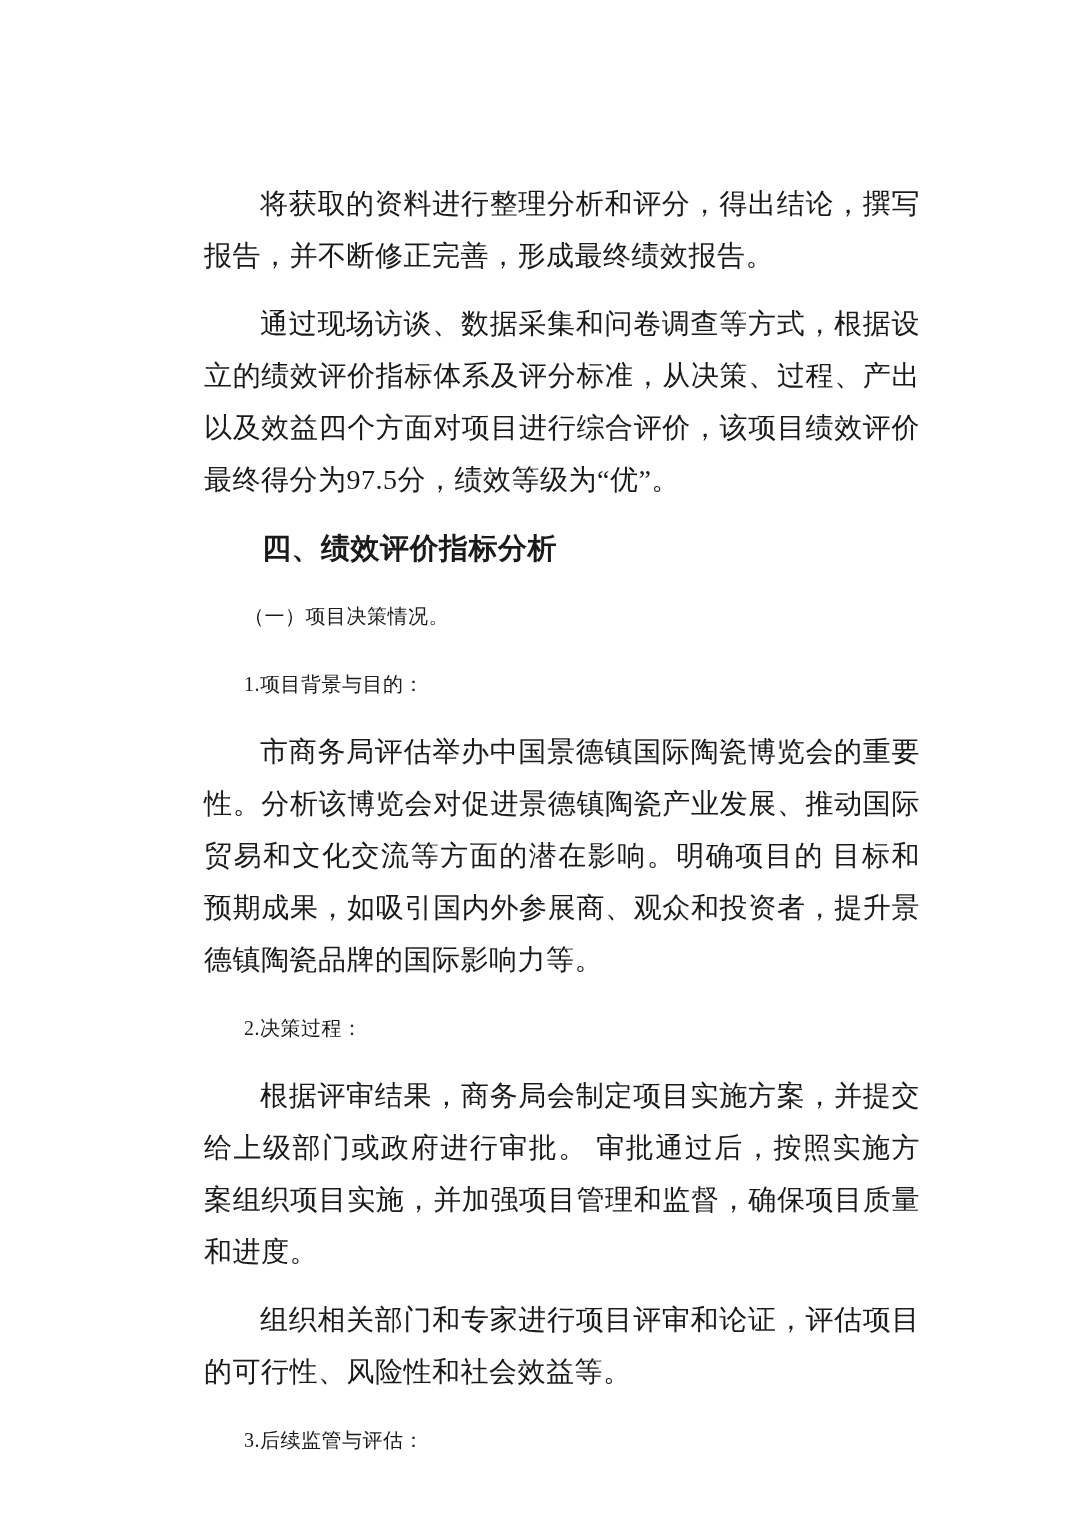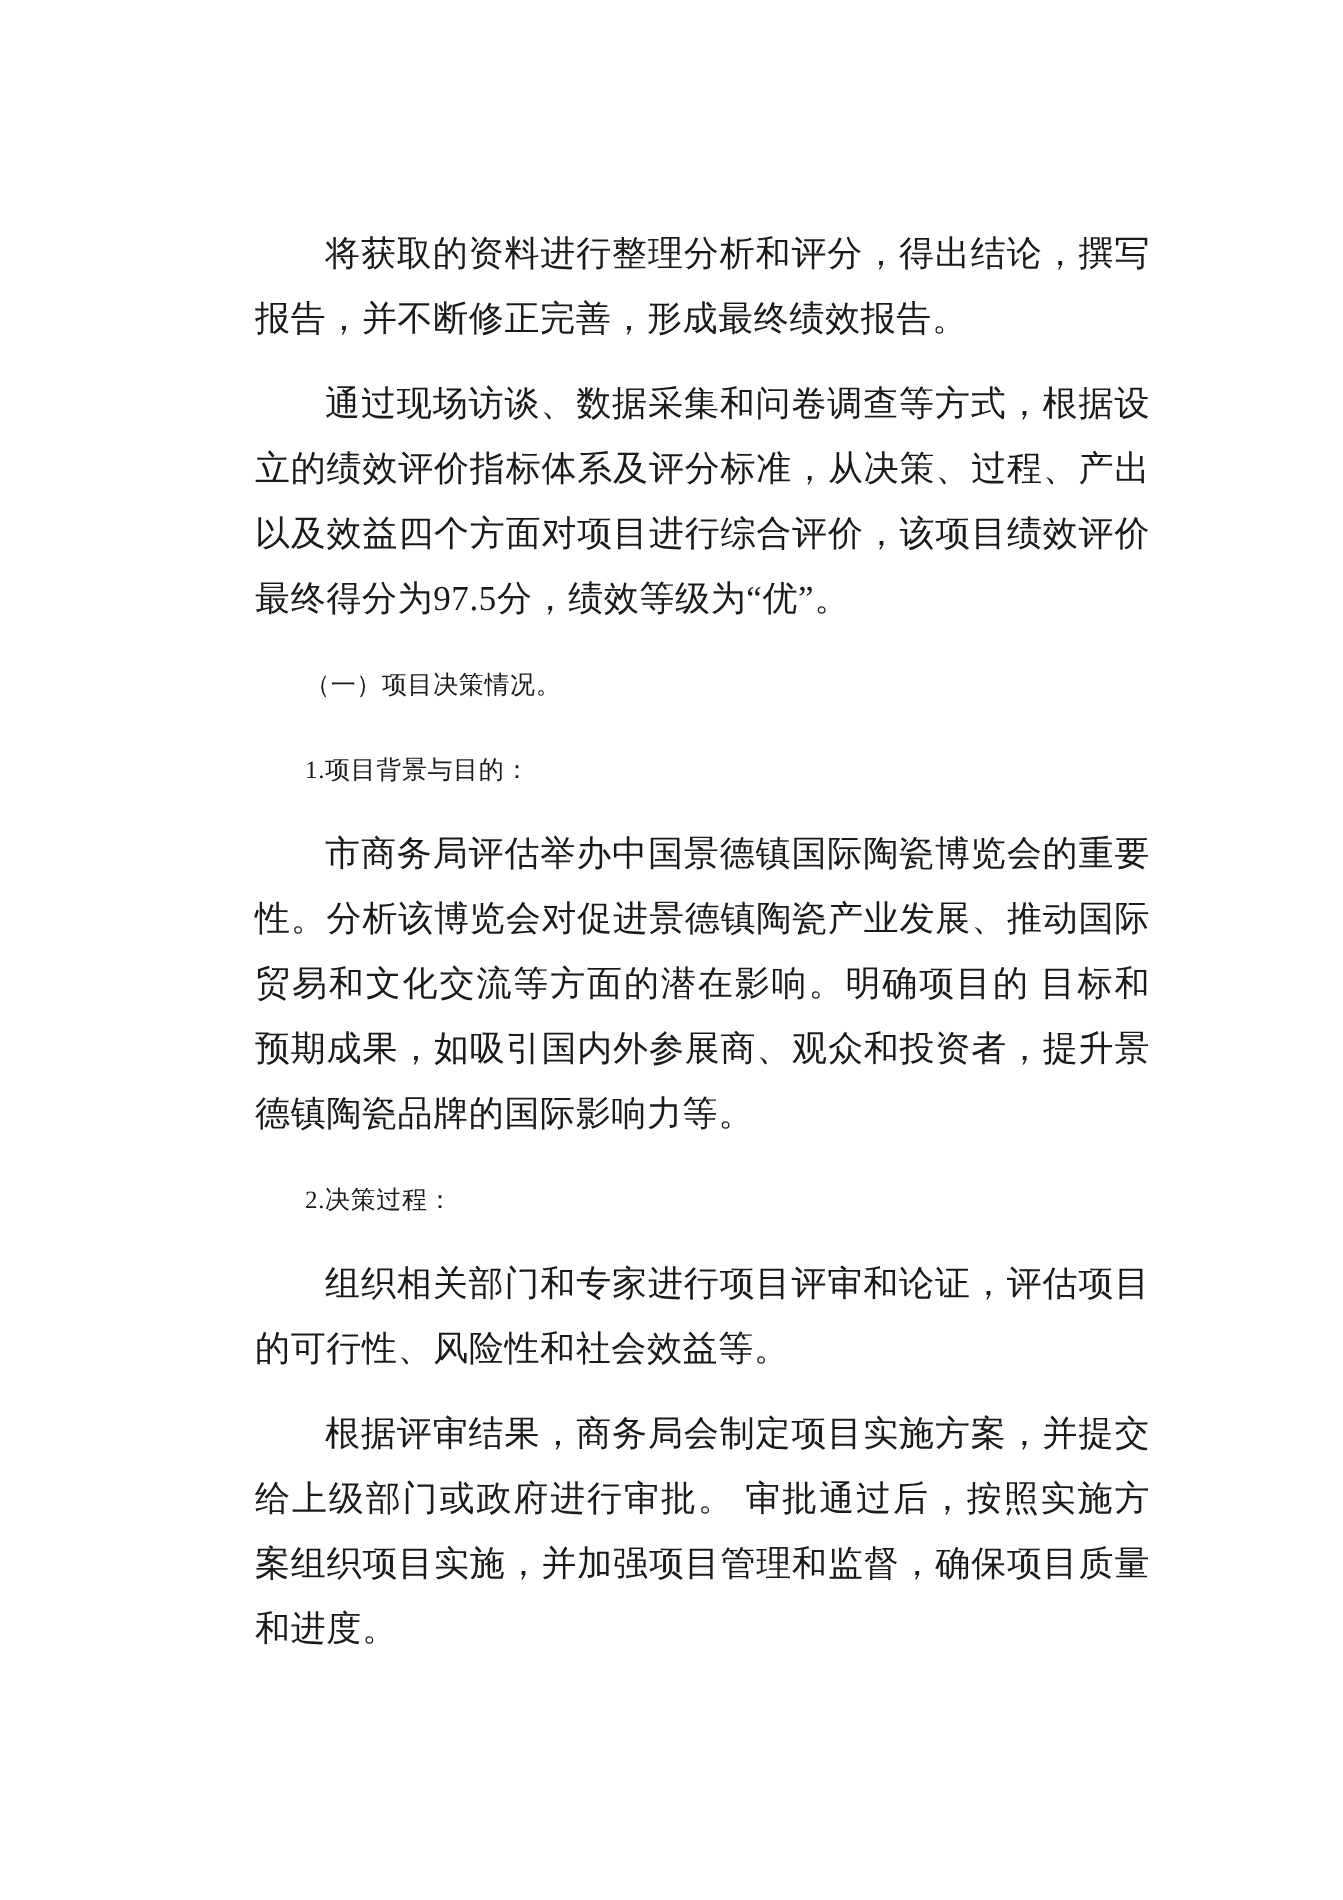--- a/index.html
+++ b/index.html
@@ -48,27 +48,29 @@
 </head>
 <body>
 
 <div class="page">
 
   <p class="body-para">将获取的资料进行整理分析和评分，得出结论，撰写报告，并不断修正完善，形成最终绩效报告。</p>
 
 
   <p class="body-para">通过现场访谈、数据采集和问卷调查等方式，根据设立的绩效评价指标体系及评分标准，从决策、过程、产出以及效益四个方面对项目进行综合评价，该项目绩效评价最终得分为97.5分，绩效等级为“优”。</p>
 
+  <h2 class="heading">四、绩效评价指标分析</h2>
 
   <p class="sub-para">（一）项目决策情况。</p>
 
   <p class="sub-para">1.项目背景与目的：</p>
 
   <p class="body-para">市商务局评估举办中国景德镇国际陶瓷博览会的重要性。分析该博览会对促进景德镇陶瓷产业发展、推动国际贸易和文化交流等方面的潜在影响。明确项目的 目标和预期成果，如吸引国内外参展商、观众和投资者，提升景德镇陶瓷品牌的国际影响力等。</p>
 
   <p class="sub-para">2.决策过程：</p>
 
+  <p class="body-para">根据评审结果，商务局会制定项目实施方案，并提交给上级部门或政府进行审批。 审批通过后，按照实施方案组织项目实施，并加强项目管理和监督，确保项目质量和进度。</p>
+
   <p class="body-para">组织相关部门和专家进行项目评审和论证，评估项目的可行性、风险性和社会效益等。</p>
 
-  <p class="body-para">根据评审结果，商务局会制定项目实施方案，并提交给上级部门或政府进行审批。 审批通过后，按照实施方案组织项目实施，并加强项目管理和监督，确保项目质量和进度。</p>
-
+  <p class="sub-para">3.后续监管与评估：</p>
 
 </div>
 
 </body></html>

